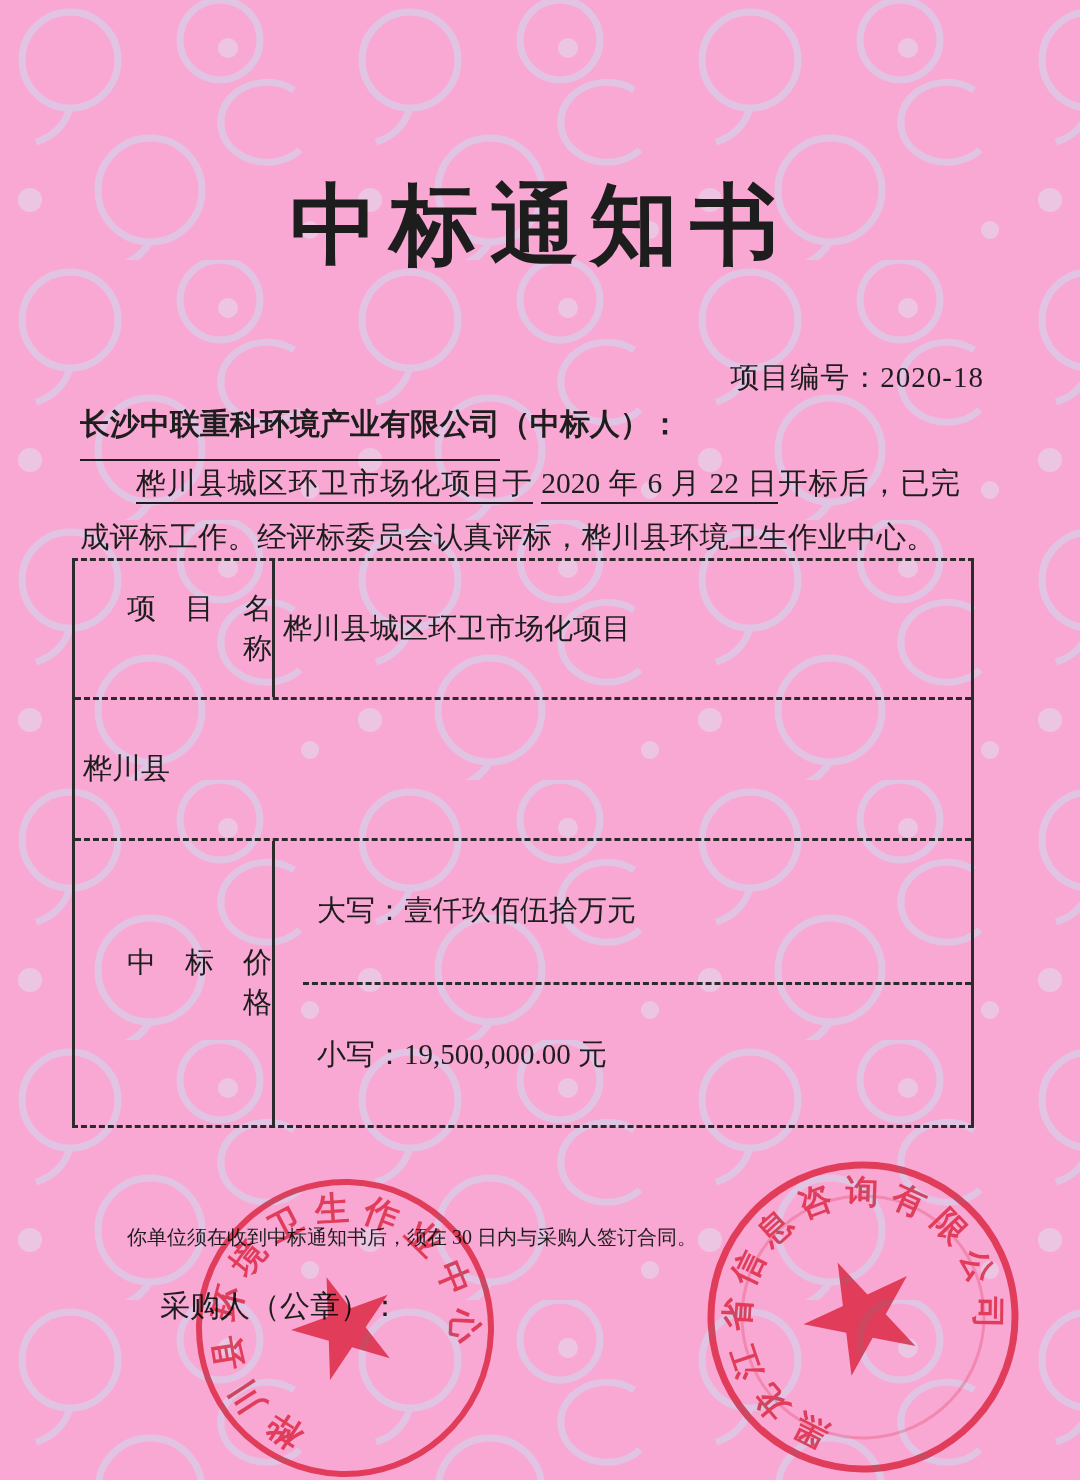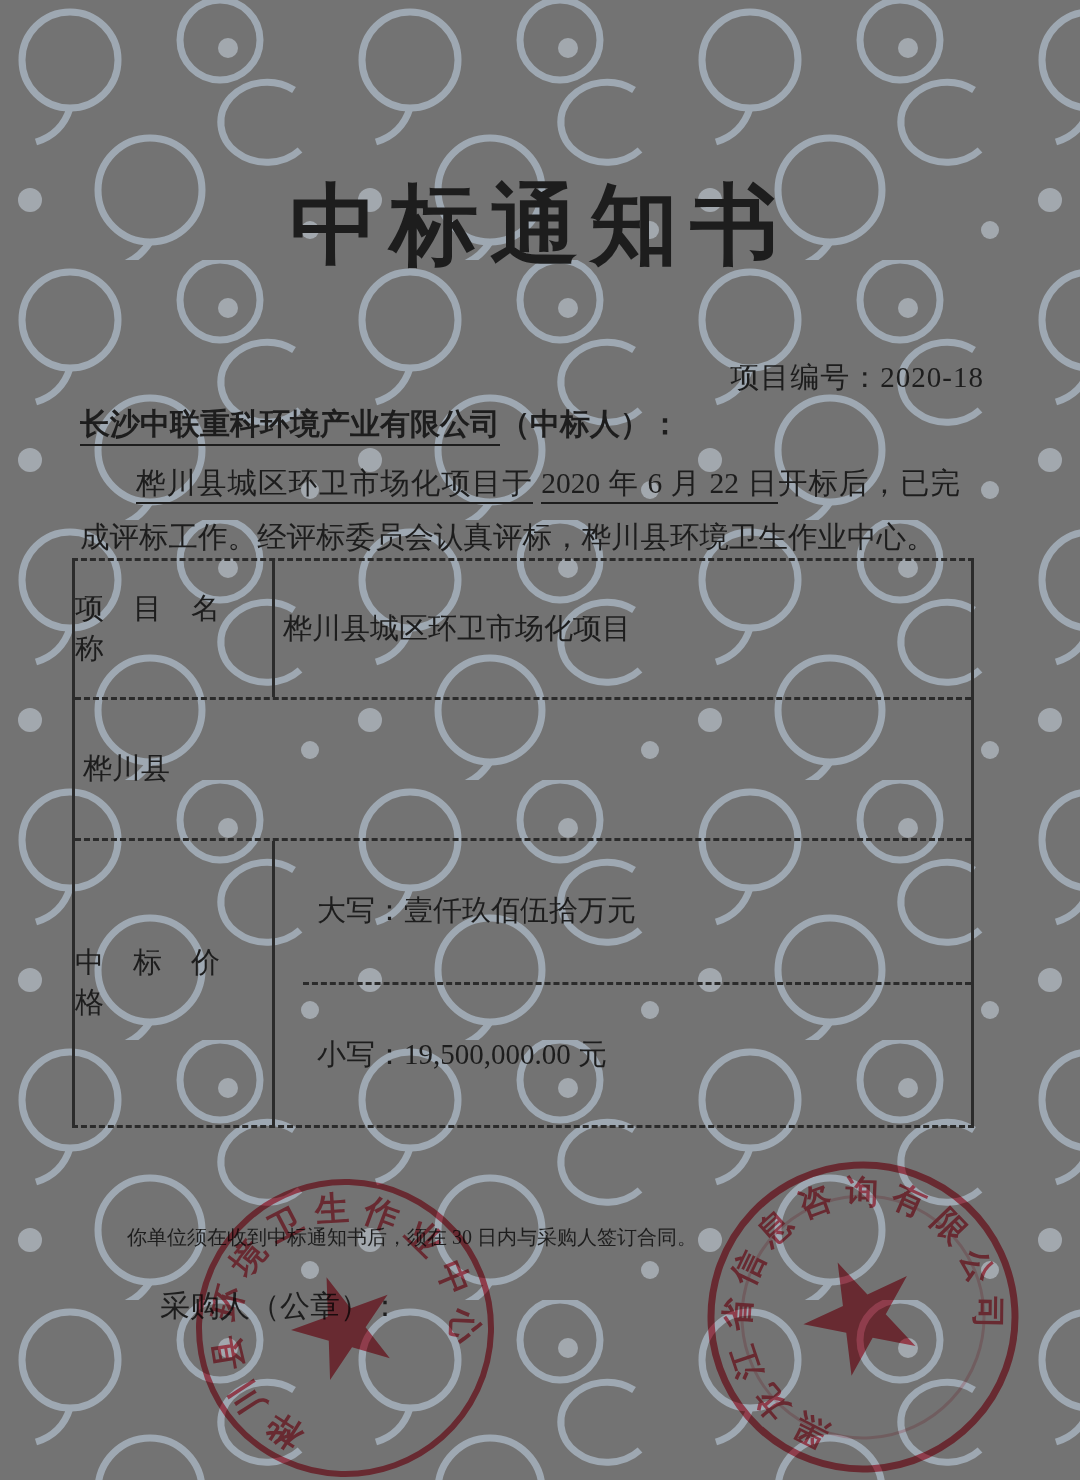--- a/index.html
+++ b/index.html
@@ -1,61 +1,61 @@
 <!DOCTYPE html>
 <html><head>
 <meta charset="utf-8">
 <style>
   html,body{margin:0;padding:0;background:#e8e8e8;}
   .page{
     position:relative;
     width:1080px;height:1480px;
     margin:0 auto;
-    background:#737373;
+    background:#f9a8d4;
     overflow:hidden;
     font-family:"Liberation Serif","DejaVu Serif",serif;
     color:#1d1d1d;
   }
   .wm{position:absolute;inset:0;z-index:0;}
   .layer{position:absolute;inset:0;z-index:1;}
 
   .title{
     position:absolute;top:166px;left:0;width:100%;
     text-align:center;font-size:88px;font-weight:700;
     letter-spacing:12px;white-space:nowrap;
   }
   .proj-no{
     position:absolute;top:358px;right:96px;
     font-size:29px;letter-spacing:1px;margin-left:30px;
   }
   .recipient{
     position:absolute;top:404px;left:80px;
     font-size:30px;font-weight:700;white-space:nowrap;
   }
-  .recipient .company{border-bottom:2.5px solid #1d1d1d;padding-bottom:4px;}
+  .recipient .company{border-bottom:2.5px solid #1d1d1d;padding-bottom:19px;}
   .para{
     position:absolute;top:456px;left:80px;width:880px;
     font-size:29.5px;line-height:54px;text-indent:56px;
     text-align:justify;
   }
   .u{border-bottom:2.5px solid #1d1d1d;padding-bottom:3px;}
 
   .award-table{
     position:absolute;top:558px;left:72px;width:902px;
     border-left:3px solid #2b2b2b;border-right:3px solid #2b2b2b;
     border-top:3px dashed #2b2b2b;border-bottom:3px dashed #2b2b2b;
     box-sizing:border-box;
   }
   .t-row{display:flex;}
   .t-row + .t-row{border-top:3px dashed #2b2b2b;}
   .t-label{
     width:197px;flex:0 0 197px;
     border-right:3px solid #2b2b2b;
     display:flex;align-items:center;justify-content:center;
-    font-size:29px;text-align:left;
+    font-size:29px;text-align:right;
   }
   .t-value{
     flex:1;display:flex;align-items:center;
     padding-left:8px;font-size:29px;
   }
   .r1{height:136px;} .r2{height:138px;} .r3{height:284px;}
   .stack{flex:1;display:flex;flex-direction:column;align-self:stretch;padding-left:28px;}
   .sub{flex:1;display:flex;align-items:center;padding-left:14px;font-size:29px;}
   .sub + .sub{border-top:3px dashed #2b2b2b;}
 

